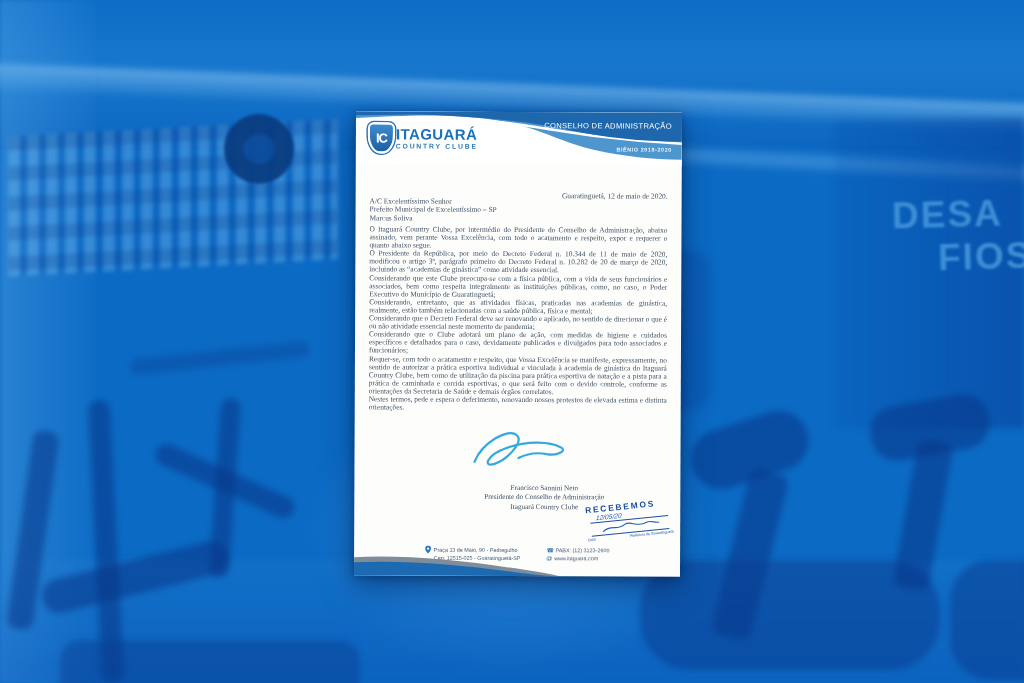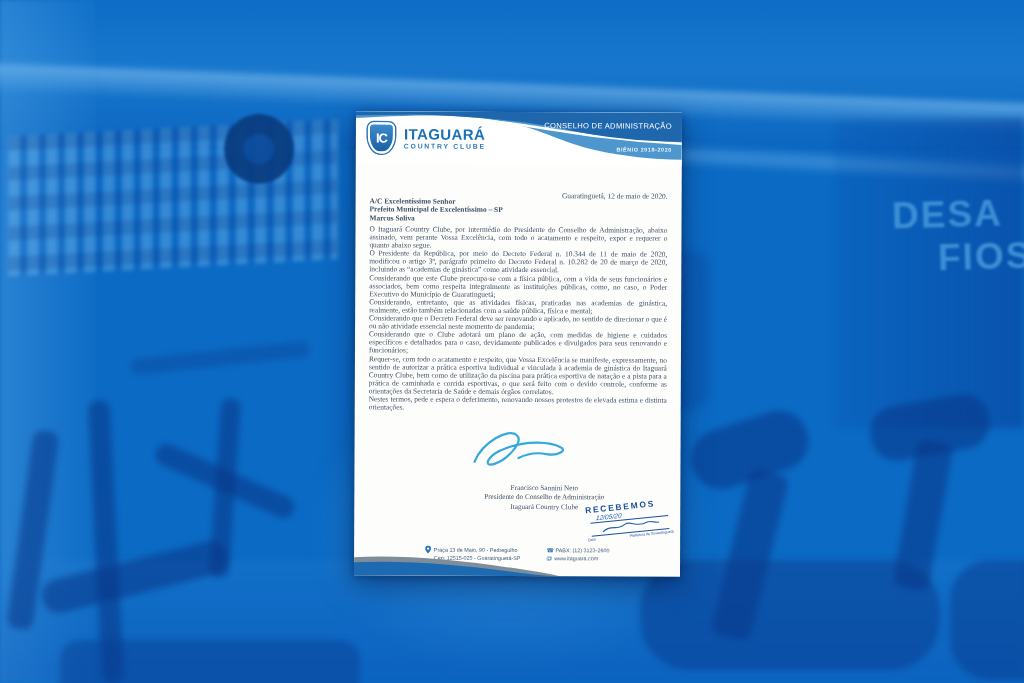--- a/index.html
+++ b/index.html
@@ -49,34 +49,34 @@
   .b7{left:620px;top:250px;width:90px;height:160px;border-radius:20px;background:rgba(9,70,160,.35);filter:blur(5px);}
   .wall-text{position:absolute;color:rgba(62,145,215,.95);font-weight:800;font-size:37px;
     letter-spacing:2px;filter:blur(1px);transform:rotate(-1.5deg);}
   .wt1{left:892px;top:194px;}
   .wt2{left:938px;top:236px;}
 
   
   .paper{position:absolute;left:355px;top:112px;width:326px;height:464px;background:#fdfdfc;
     box-shadow:0 10px 30px rgba(2,25,70,.5), 0 2px 8px rgba(2,25,70,.4);transform:rotate(.25deg);}
   .header-svg{position:absolute;left:0;top:0;width:326px;height:54px;display:block;}
-  .logo{position:absolute;left:12px;top:11px;display:flex;align-items:center;gap:9px;}
+  .logo{position:absolute;left:12px;top:11px;display:flex;align-items:center;gap:1px;}
   .shield{width:27px;height:31px;background:linear-gradient(180deg,#3c8ccc,#1b5fa6);
     border:2px solid #fff;box-shadow:0 0 0 1.5px #2a74b4;border-radius:6px 6px 46% 46%/6px 6px 58% 58%;
     display:flex;align-items:center;justify-content:center;box-sizing:border-box;}
   .shield span{color:#fff;font-weight:800;font-size:13px;letter-spacing:-1px;font-family:"Liberation Sans",sans-serif;}
   .logo-name{line-height:1;}
   .logo-title{font-size:15px;font-weight:800;color:#1b72b8;letter-spacing:.4px;}
   .logo-sub{font-size:6.8px;font-weight:700;color:#2a7abc;letter-spacing:1.8px;margin-top:2px;}
   .hdr-council{position:absolute;right:10px;top:9px;color:#fff;font-weight:400;font-size:7.6px;letter-spacing:.3px;}
   .hdr-term{position:absolute;right:10px;top:34px;color:#eaf4fb;font-weight:700;font-size:5.4px;letter-spacing:.6px;}
 
   .letter-text{font-family:"Liberation Serif",serif;color:#3d4f63;}
   .date-line{position:absolute;right:14px;top:79px;font-size:7.4px;}
-  .recipient{position:absolute;left:14px;top:86px;font-size:7.4px;line-height:1.12;font-weight:bold;}
+  .recipient{position:absolute;left:14px;top:86px;font-size:7.4px;line-height:1.12;}
   .body-text{position:absolute;left:14px;top:114px;width:298px;font-size:7.4px;line-height:8.1px;text-align:justify;}
   .body-text p{margin:0;}
   .body-text .b{font-weight:400;}
 
   .sig-svg{position:absolute;left:112px;top:308px;width:110px;height:58px;}
   .signer{position:absolute;left:80px;top:372px;width:220px;text-align:center;font-size:7.2px;line-height:1.3;}
 
   .stamp{position:absolute;left:232px;top:388px;width:95px;transform:rotate(-6deg);color:#1a4f9e;}
   .stamp-title{font-weight:800;font-size:8.4px;letter-spacing:1.8px;}
   .stamp-date{font-style:italic;font-size:6.6px;color:#2b62b0;transform:skewX(-10deg);margin:0 0 0 10px;}
@@ -151,21 +151,21 @@
         <div>A/C Excelentíssimo Senhor</div>
         <div>Prefeito Municipal de Excelentíssimo – SP</div>
         <div>Marcus Soliva</div>
       </div>
     <div class="letter-text body-text">
         <p><span>O Itaguará Country Clube, por intermédio do Presidente do Conselho de Administração, abaixo assinado, vem perante Vossa Excelência, com todo o acatamento e respeito, expor e requerer o quanto abaixo segue.</span></p>
         <p><span>O Presidente da República, por meio do Decreto Federal n. 10.344 de 11 de maio de 2020, modificou o artigo 3º, parágrafo primeiro do Decreto Federal n. 10.282 de 20 de março de 2020, incluindo as “academias de ginástica” como atividade essencial.</span></p>
         <p><span>Considerando que este Clube preocupa-se com a física pública, com a vida de seus funcionários e associados, bem como respeita integralmente as instituições públicas, como, no caso, o Poder Executivo do Município de Guaratinguetá;</span></p>
         <p><span>Considerando, entretanto, que as atividades físicas, praticadas nas academias de ginástica, realmente, estão também relacionadas com a saúde pública, física e mental;</span></p>
         <p><span>Considerando que o Decreto Federal deve ser renovando e aplicado, no sentido de direcionar o que é ou não atividade essencial neste momento de pandemia;</span></p>
-        <p><span>Considerando que o Clube adotará um plano de ação, com medidas de higiene e cuidados específicos e detalhados para o caso, devidamente publicados e divulgados para seus renovando e funcionários;</span></p>
+        <p><span>Considerando que o Clube adotará um plano de ação, com medidas de higiene e cuidados específicos e detalhados para o caso, devidamente publicados e divulgados para todo associados e funcionários;</span></p>
         <p><span class="b">Requer-se,</span><span> com todo o acatamento e respeito, que Vossa Excelência se manifeste, expressamente, </span><span class="b">no sentido de autorizar</span><span> a prática esportiva individual e vinculada à academia de ginástica do Itaguará Country Clube, bem como de utilização da piscina para prática esportiva de natação e a pista para a prática de caminhada e corrida esportivas, o que será feito com o devido controle, conforme as orientações da Secretaria de Saúde e demais órgãos correlatos.</span></p>
         <p><span>Nestes termos, pede e espera o deferimento, renovando nossos protestos de elevada estima e distinta orientações.</span></p>
       </div>
 
     <svg class="sig-svg" viewBox="0 0 110 58">
       <path d="M8,42 C16,22 42,8 50,15 C58,22 40,40 28,44 C16,48 20,35 40,28 C62,20 84,22 94,27 C101,30 92,36 80,34 C70,32 60,34 52,38" fill="none" stroke="#35a8dc" stroke-width="2.2" stroke-linecap="round"></path>
     </svg>
 
     <div class="letter-text signer">
       <div>Francisco Sannini Neto</div>

